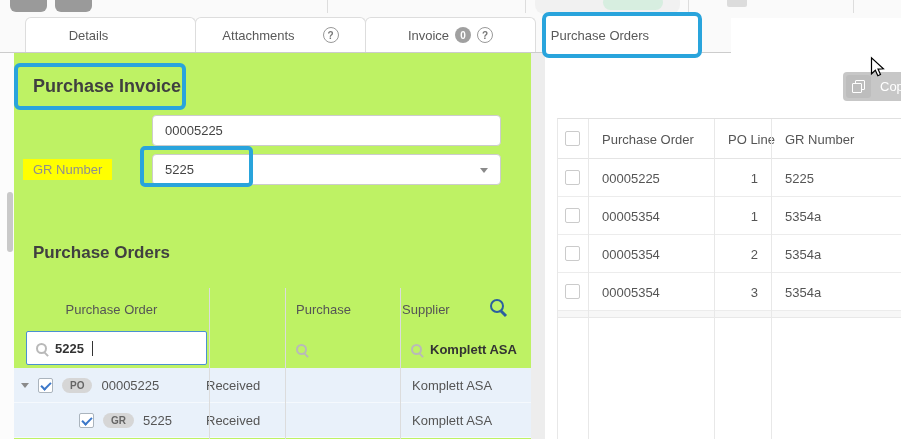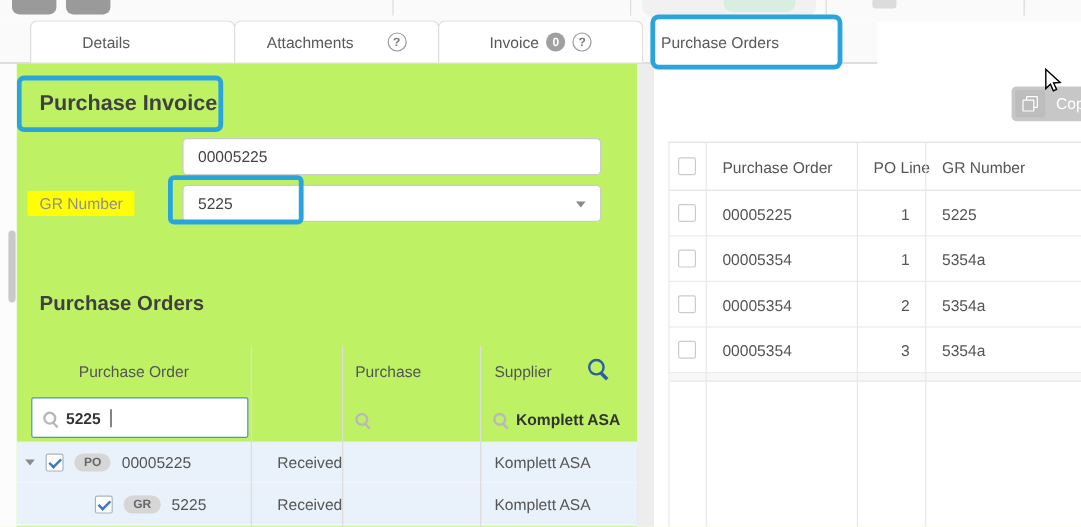--- a/index.html
+++ b/index.html
@@ -47,39 +47,39 @@
   .sec-title{position:absolute;left:19px;top:190px;font-size:17px;font-weight:600;color:#404040}
 
   
   .lp-table{position:absolute;left:0;top:235px;right:0;bottom:0}
   .lp-vline{position:absolute;top:0;bottom:0;width:1px;background:#dcdcdc;z-index:2}
   .lp-head{position:relative;height:42px}
   .lp-head .hc{position:absolute;top:0;height:42px;display:flex;align-items:center;color:#555}
   .hc1{left:0;width:195px;justify-content:center}
   .hc2{left:195px;width:76px;padding-left:13px}
   .hc3{left:271px;width:115px;padding-left:11px}
-  .hc4{left:386px;width:104px;padding-left:12px}
+  .hc4{left:386px;width:104px;padding-left:2px}
   .hd-search{position:absolute;left:476px;top:11px}
   .mag{display:inline-block;position:relative;width:11px;height:11px;border:2px solid #b9b9b9;border-radius:50%;flex:0 0 auto}
   .mag::after{content:'';position:absolute;width:2px;height:6px;background:#b9b9b9;transform:rotate(-45deg);right:-2px;bottom:-5px}
   .mag.blue{width:14px;height:14px;border-color:var(--mag-blue);border-width:2.5px}
   .mag.blue::after{background:var(--mag-blue);width:3px;height:7px;right:-3px;bottom:-6px}
   .lp-filter{position:relative;height:38px}
   .f-input{position:absolute;left:12px;top:1px;width:181px;height:34px;border:1px solid #4a90d2;border-radius:2px;background:#fff;display:flex;align-items:center;gap:8px;padding-left:9px}
   .f-input .txt{font-weight:bold;color:#333}
   .caret-line{width:1px;height:15px;background:#333}
   .f-status{position:absolute;left:195px;top:0;width:76px;height:38px;display:flex;align-items:center;padding-left:13px;gap:18px}
   .f-status .txt{font-weight:bold;color:#555}
   .sm-caret{width:0;height:0;border-left:4px solid transparent;border-right:4px solid transparent;border-top:4px solid #b0b0b0}
   .f-purchaser{position:absolute;left:271px;top:0;width:115px;height:38px;display:flex;align-items:center;padding-left:11px}
   .f-supplier{position:absolute;left:386px;top:0;width:131px;height:38px;display:flex;align-items:center;gap:8px;padding-left:11px;overflow:hidden}
   .f-supplier .txt{font-weight:bold;color:#333;white-space:nowrap}
   .lp-row{position:relative;height:35px;background:#e9f1fa;border-bottom:1px solid #f5f9fd}
   .lp-row .rc1{position:absolute;left:0;top:0;width:195px;height:35px;display:flex;align-items:center;gap:9px}
-  .lp-row .rc2{position:absolute;left:204px;top:0;width:76px;height:35px;display:flex;align-items:center;padding-left:13px}
+  .lp-row .rc2{position:absolute;left:179px;top:0;width:76px;height:35px;display:flex;align-items:center;padding-left:13px}
   .lp-row .rc4{position:absolute;left:386px;top:0;width:131px;height:35px;display:flex;align-items:center;padding-left:12px}
   .cb{width:15px;height:15px;border:1px solid #aab4bd;border-radius:2px;background:#fff;position:relative;flex:0 0 auto}
   .cb.checked::after{content:'';position:absolute;left:2px;top:3px;width:8px;height:4px;border-left:2px solid var(--check-blue);border-bottom:2px solid var(--check-blue);transform:rotate(-45deg)}
   .badge{background:#d6d6d6;color:#666;font-size:10px;font-weight:bold;padding:2px 8px;border-radius:9px;flex:0 0 auto}
   .row-num{color:#555}
 
   
   .right-panel{position:absolute;left:545px;top:53px;width:360px;height:386px;background:#fff}
   .gray-btn{position:absolute;top:19px;height:29px;background:#c7c7c7;border-radius:4px;color:#fff;display:flex;align-items:center;gap:9px;padding-left:3px;cursor:pointer}
   .btn-copy1{left:155px;width:131px}

